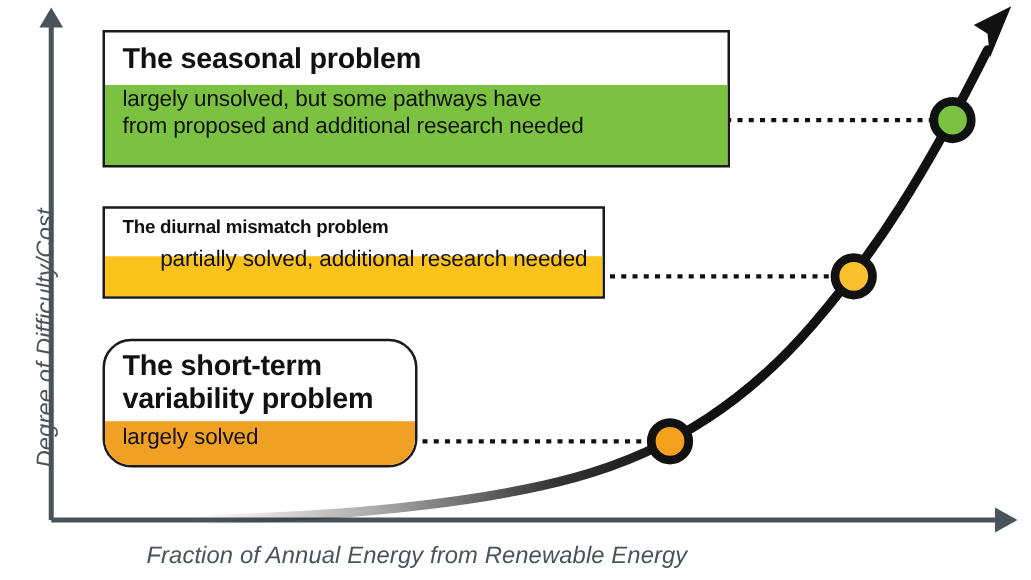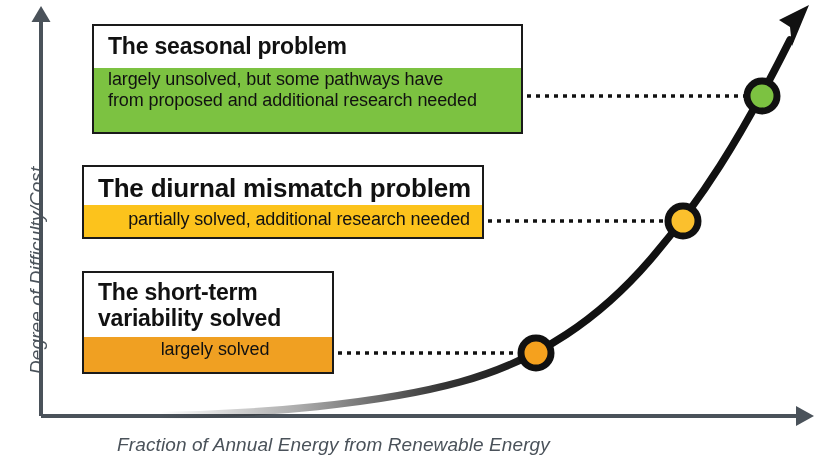--- a/index.html
+++ b/index.html
@@ -73,23 +73,23 @@
   }
   .callout-status {
     color: #111111;
     font-family: "Liberation Sans", sans-serif;
     line-height: 1.16;
     letter-spacing: -0.1px;
   }
 
   
   #callout-seasonal {
-    left: 92px;
+    left: 82px;
     top: 24px;
-    width: 431px;
+    width: 502px;
     height: 110px;
   }
   #callout-seasonal .callout-title {
     font-size: 23px;
     padding: 8px 0 0 14px;
   }
   #callout-seasonal .band {
     position: absolute;
     left: 0;
     right: 0;
@@ -103,21 +103,21 @@
   }
 
   
   #callout-diurnal {
     left: 82px;
     top: 165px;
     width: 402px;
     height: 74px;
   }
   #callout-diurnal .callout-title {
-    font-size: 26px;
+    font-size: 15px;
     padding: 7px 0 0 14px;
   }
   #callout-diurnal .band {
     position: absolute;
     left: 0;
     right: 0;
     top: 38px;
     bottom: 0;
     background: #fcc31c;
   }
@@ -126,37 +126,37 @@
     padding: 6px 12px 0 14px;
     text-align: right;
   }
 
   
   #callout-shortterm {
     left: 82px;
     top: 271px;
     width: 252px;
     height: 103px;
+    border-radius: 23px;
   }
   #callout-shortterm .callout-title {
     font-size: 23px;
     padding: 7px 0 0 14px;
   }
   #callout-shortterm .band {
     position: absolute;
     left: 0;
     right: 0;
     top: 64px;
     bottom: 0;
     background: #f0a022;
   }
   #callout-shortterm .callout-status {
     font-size: 18px;
     padding: 7px 0 0 14px;
-    text-align: center;
   }
 </style>
 </head>
 <body>
 
 <div id="stage">
 
   <svg id="chart-svg" viewBox="0 0 825 464">
     <defs>
       <linearGradient id="curve-fade" x1="0" y1="0" x2="1" y2="0">
@@ -215,18 +215,18 @@
   <div class="callout" id="callout-diurnal">
     <div class="band"></div>
     <div class="callout-title" style="position:relative;">The diurnal mismatch problem</div>
     <div class="callout-status" style="position:relative;">partially solved, additional research needed</div>
   </div>
 
   <div class="callout" id="callout-shortterm">
     <div class="band"></div>
     <div class="callout-title" style="position:relative;">
       <div>The short-term</div>
-      <div>variability solved</div>
+      <div>variability problem</div>
     </div>
     <div class="callout-status" style="position:relative;">largely solved</div>
   </div>
 
 </div>
 
 </body></html>

